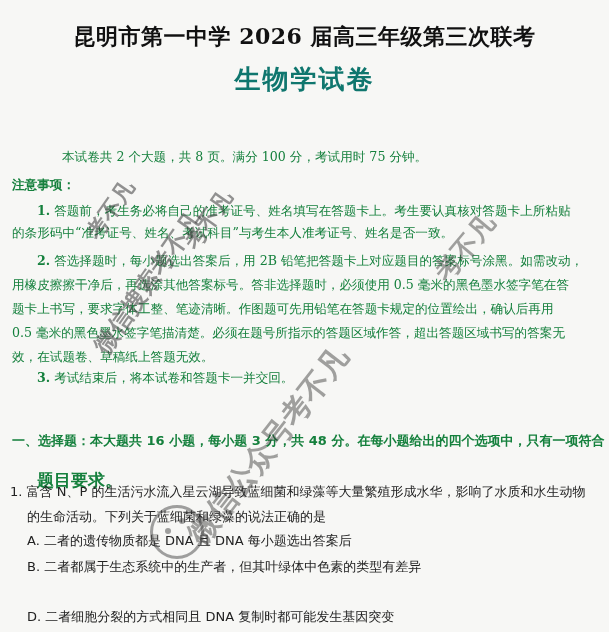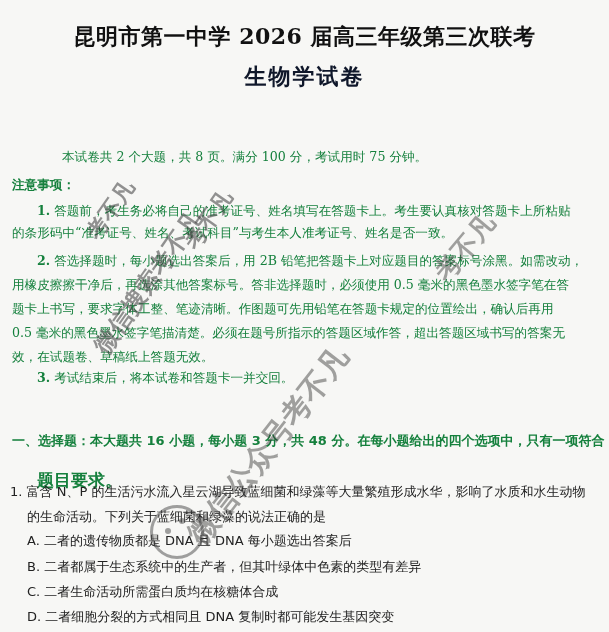--- a/index.html
+++ b/index.html
@@ -2,21 +2,21 @@
 <html><head>
 <meta charset="utf-8">
 <style>
   html, body { margin:0; padding:0; }
   body { width:609px; height:632px; background:#f7f7f5; position:relative; overflow:hidden;
          font-family:"DejaVu Serif","Liberation Serif",serif; color:#1a1a1a; }
   .page { position:absolute; inset:0; }
   .title { position:absolute; left:0; width:609px; top:22px; text-align:center; font-weight:bold;
            font-size:22px; letter-spacing:0.5px; color:#111; }
   .subtitle { position:absolute; left:0; width:609px; top:62px; text-align:center; font-weight:bold;
-              font-size:22px; letter-spacing:2px; color:#0f172a; }
+              font-size:26px; letter-spacing:2px; color:#0f766e; }
   .line { position:absolute; white-space:nowrap; font-size:12.6px; color:#15803d; }
   .bold { font-weight:bold; }
   .sans { font-family:"DejaVu Sans","Liberation Sans",sans-serif; }
   .q { font-size:13px; color:#222; }
   .num { font-weight:bold; }
   .watermark { position:absolute; font-family:"DejaVu Sans","Liberation Sans",sans-serif; font-weight:bold;
                color:rgba(60,60,60,0.55); white-space:nowrap; transform-origin:left center; pointer-events:none; }
   .wm-logo { position:absolute; width:48px; height:48px; border:3px solid rgba(70,70,70,0.5); border-radius:50%;
              left:150px; top:505px; }
   .wm-logo::after { content:""; position:absolute; left:12px; top:20px; width:6px; height:6px; border-radius:50%;
@@ -64,24 +64,20 @@
   <div class="line q sans" style="left:27px; top:508px;">的生命活动。下列关于蓝细菌和绿藻的说法正确的是</div>
 
   <div class="line q sans" style="left:27px; top:532px;">
     <span>A.</span>
     <span>二者的遗传物质都是 DNA 且 DNA 每小题选出答案后</span>
   </div>
   <div class="line q sans" style="left:27px; top:558px;">
     <span>B.</span>
     <span>二者都属于生态系统中的生产者，但其叶绿体中色素的类型有差异</span>
   </div>
-  <div class="line q sans" style="left:27px; top:583px;">
-    <span>C.</span>
-    <span>二者生命活动所需蛋白质均在核糖体合成</span>
-  </div>
   <div class="line q sans" style="left:27px; top:608px;">
     <span>D.</span>
     <span>二者细胞分裂的方式相同且 DNA 复制时都可能发生基因突变</span>
   </div>
 
   <div class="watermark" style="left:92px; top:222px; font-size:22px; transform:rotate(-55deg);">考不凡</div>
   <div class="watermark" style="left:190px; top:232px; font-size:22px; transform:rotate(-55deg);">考不凡</div>
   <div class="watermark" style="left:100px; top:335px; font-size:24px; transform:rotate(-55deg);">微信搜索考不凡</div>
   <div class="watermark" style="left:195px; top:520px; font-size:30px; transform:rotate(-52deg); color:rgba(50,50,50,0.45);">微信公众号考不凡</div>
   <div class="watermark" style="left:440px; top:260px; font-size:26px; transform:rotate(-50deg); color:rgba(50,50,50,0.45);">考不凡</div>

